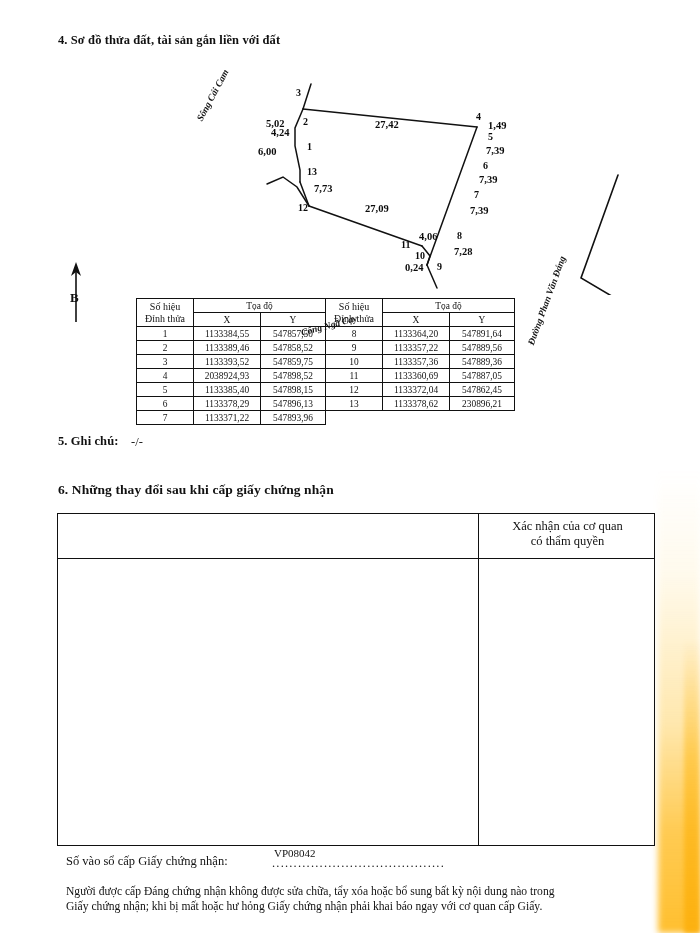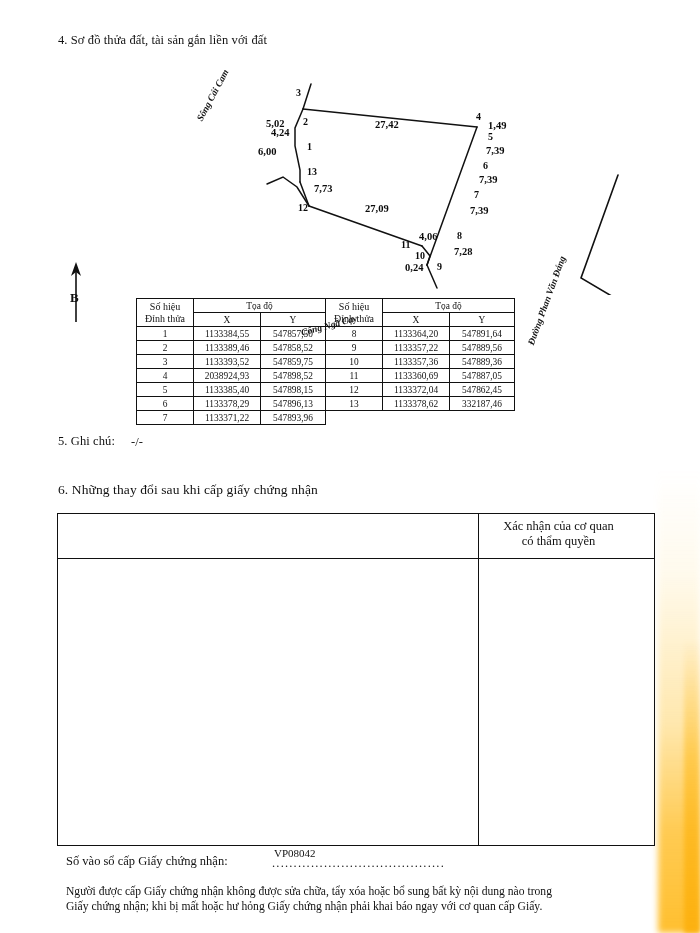--- a/index.html
+++ b/index.html
@@ -43,21 +43,21 @@
     background: linear-gradient(to bottom,
         rgba(255,196,50,0.0) 0%,
         rgba(255,186,25,0.55) 40%,
         rgba(252,176,15,0.95) 100%);
     filter: blur(2px);
     pointer-events: none;
   }
 
   .sec-title {
     position: absolute;
-    font-weight: normal;
+    font-weight: bold;
     font-size: 12.5px;
     letter-spacing: 0.1px;
     white-space: nowrap;
   }
   #sec4-title { left: 58px; top: 33px; }
   #sec5-title { left: 58px; top: 434px; font-size: 12.5px;}
   #sec6-title { left: 58px; top: 482px; font-size: 13.5px;}
   #sec5-value {
     position: absolute;
     left: 131px;
@@ -168,21 +168,21 @@
     height: 100%;
     border-left: 1.3px solid #111;
   }
   .s6h {
     position: absolute;
     text-align: center;
     font-size: 12.5px;
     line-height: 15px;
   }
   #s6h-left { left: 0; top: 12px; width: 420px; }
-  #s6h-right { left: 412px; top: 5px; width: 177px; }
+  #s6h-right { left: 421px; top: 5px; width: 177px; }
 
   
   #cert-line {
     position: absolute;
     left: 66px;
     top: 854px;
     font-size: 12.5px;
     white-space: nowrap;
   }
   #cert-value {
@@ -361,21 +361,21 @@
             <td class="col-id">12</td>
             <td class="col-x">1133372,04</td>
             <td class="col-y">547862,45</td>
           </tr>
           <tr>
             <td class="col-id">6</td>
             <td class="col-x">1133378,29</td>
             <td class="col-y">547896,13</td>
             <td class="col-id">13</td>
             <td class="col-x">1133378,62</td>
-            <td class="col-y">332187,46</td>
+            <td class="col-y">230896,21</td>
           </tr>
           <tr>
             <td class="col-id">7</td>
             <td class="col-x">1133371,22</td>
             <td class="col-y">547893,96</td>
             <td class="no-cell"></td>
             <td class="no-cell"></td>
             <td class="no-cell"></td>
           </tr>
         </tbody>
@@ -394,17 +394,17 @@
       <span>Xác nhận của cơ quan</span><br>
       <span>có thẩm quyền</span>
     </div>
   </div>
 
   <div id="cert-line">Số vào sổ cấp Giấy chứng nhận:</div>
   <div id="cert-dots">...............................................</div>
   <div id="cert-value">VP08042</div>
 
   <div id="footer-note">
-    <div>Người được cấp Giấy chứng nhận không được sửa chữa, tẩy xóa hoặc bổ sung bất kỳ nội dung nào trong</div>
+    <div>Người được cấp Đáng chứng nhận không được sửa chữa, tẩy xóa hoặc bổ sung bất kỳ nội dung nào trong</div>
     <div>Giấy chứng nhận; khi bị mất hoặc hư hỏng Giấy chứng nhận phải khai báo ngay với cơ quan cấp Giấy.</div>
   </div>
 
 </div>
 
 </body></html>

